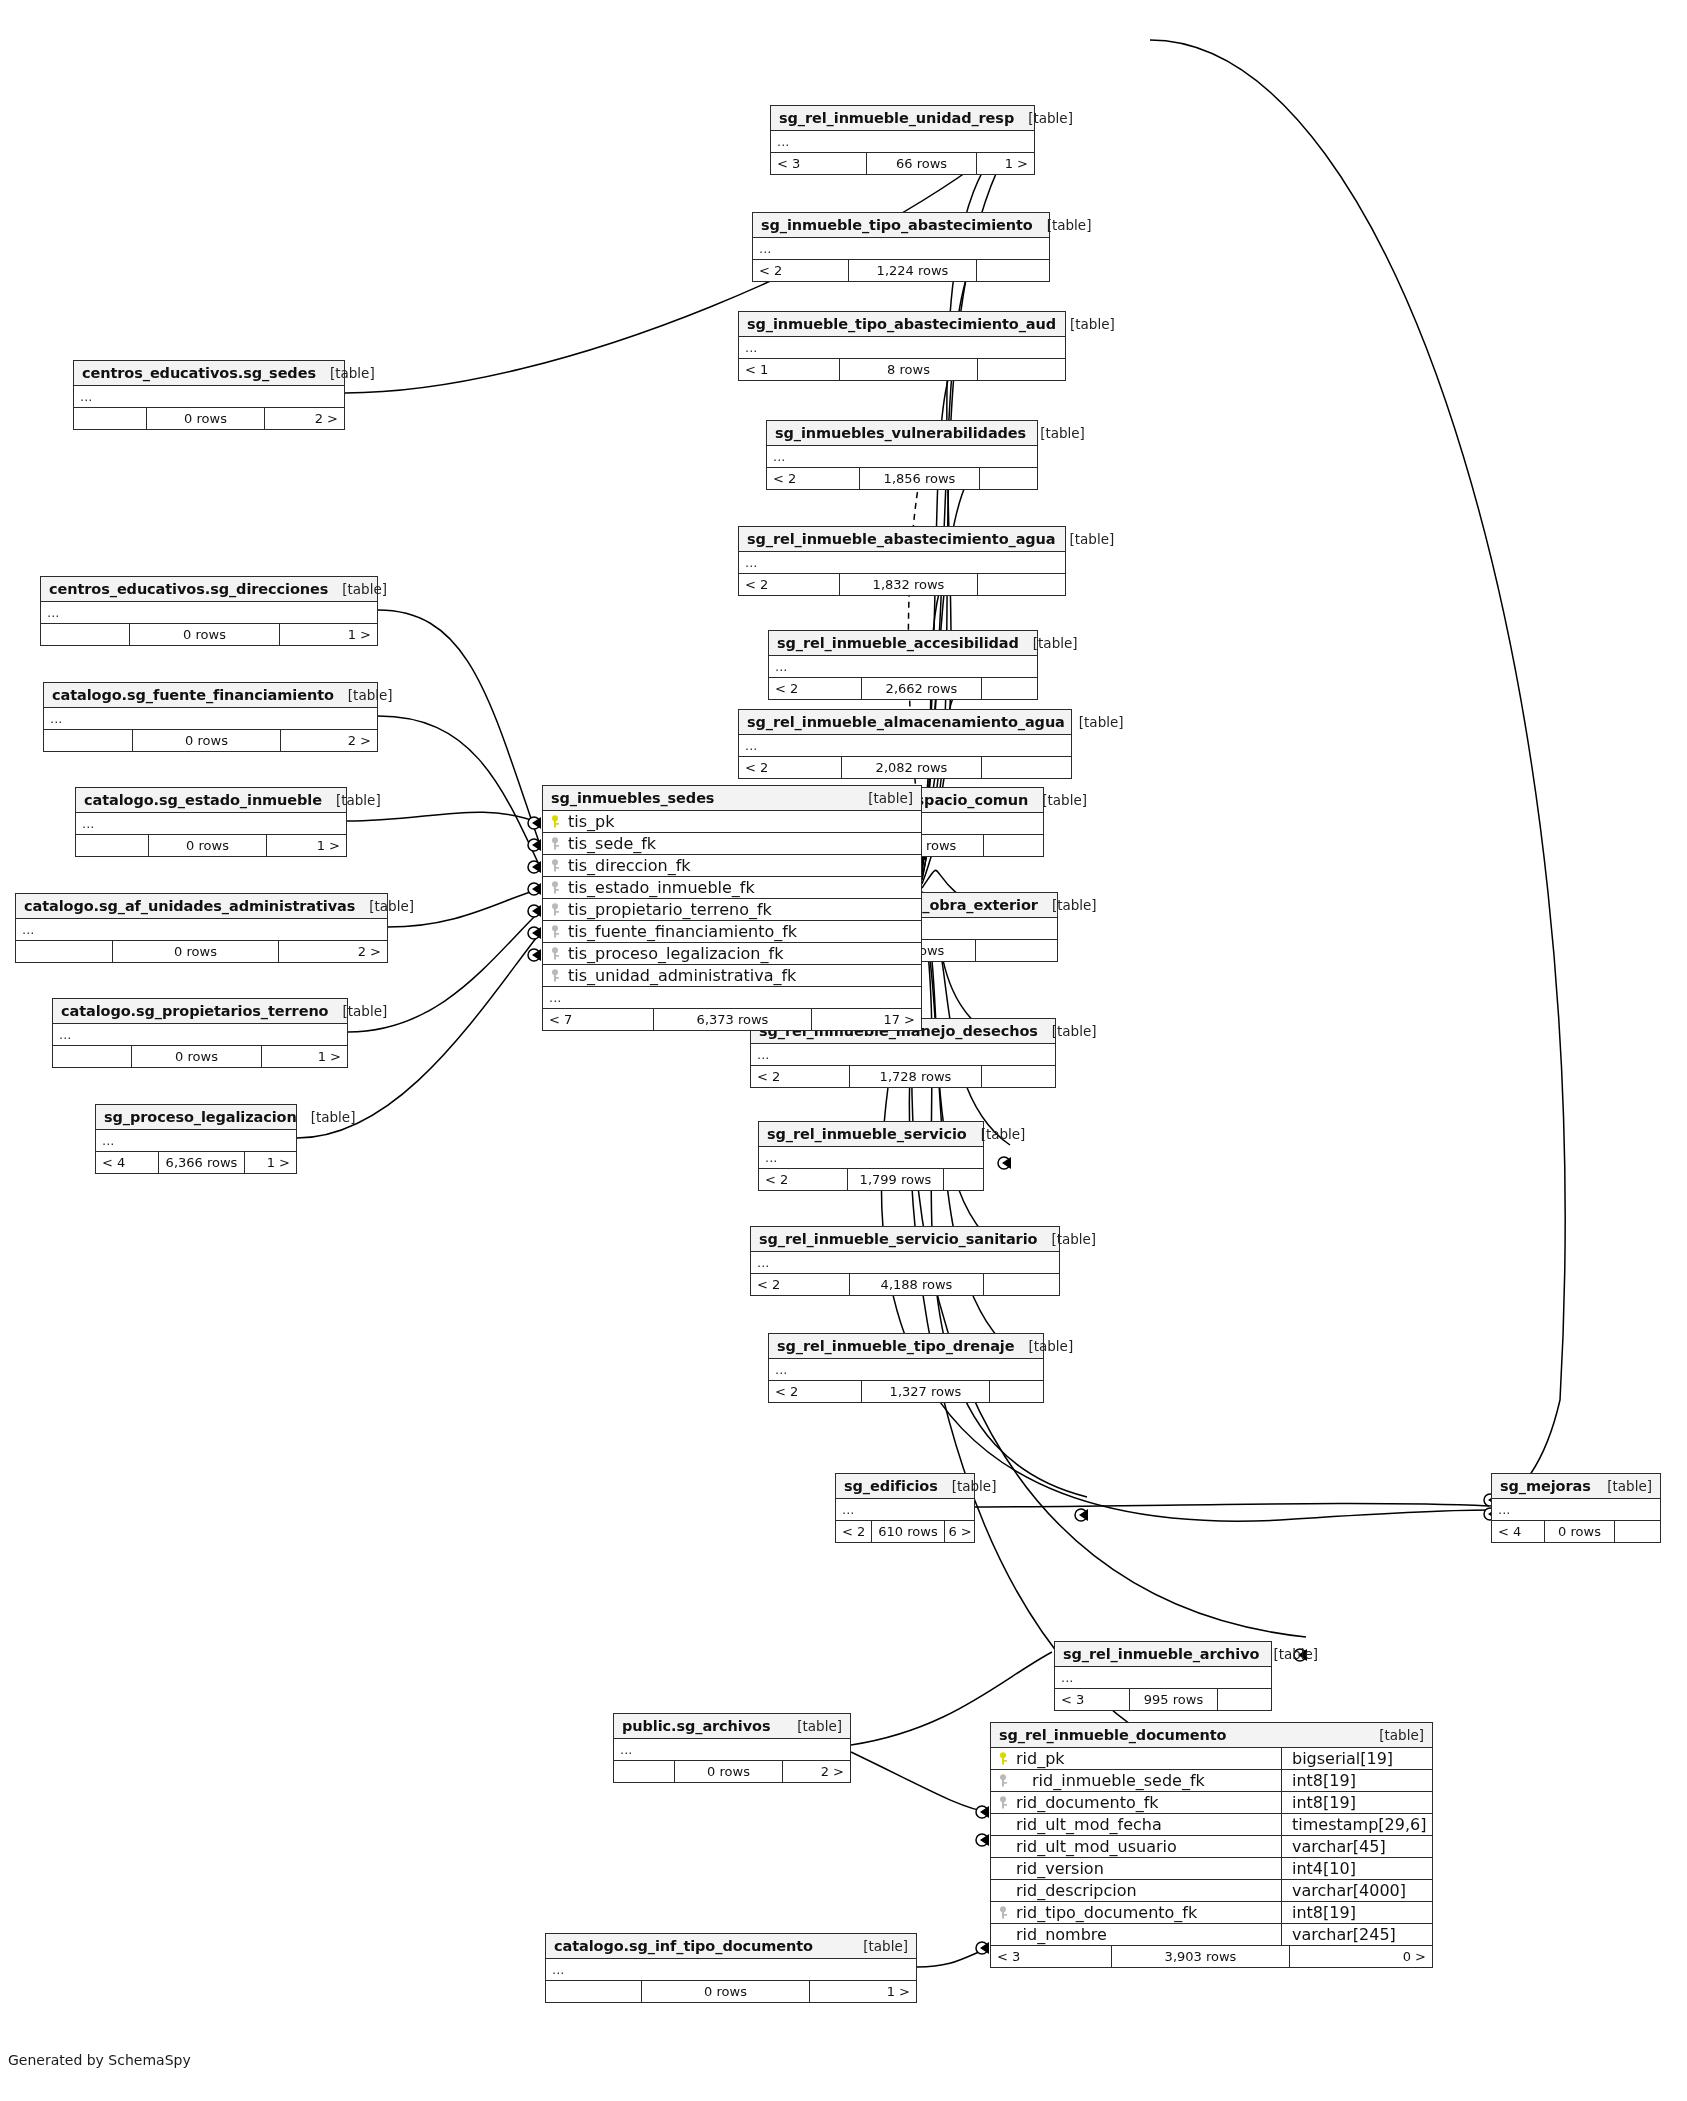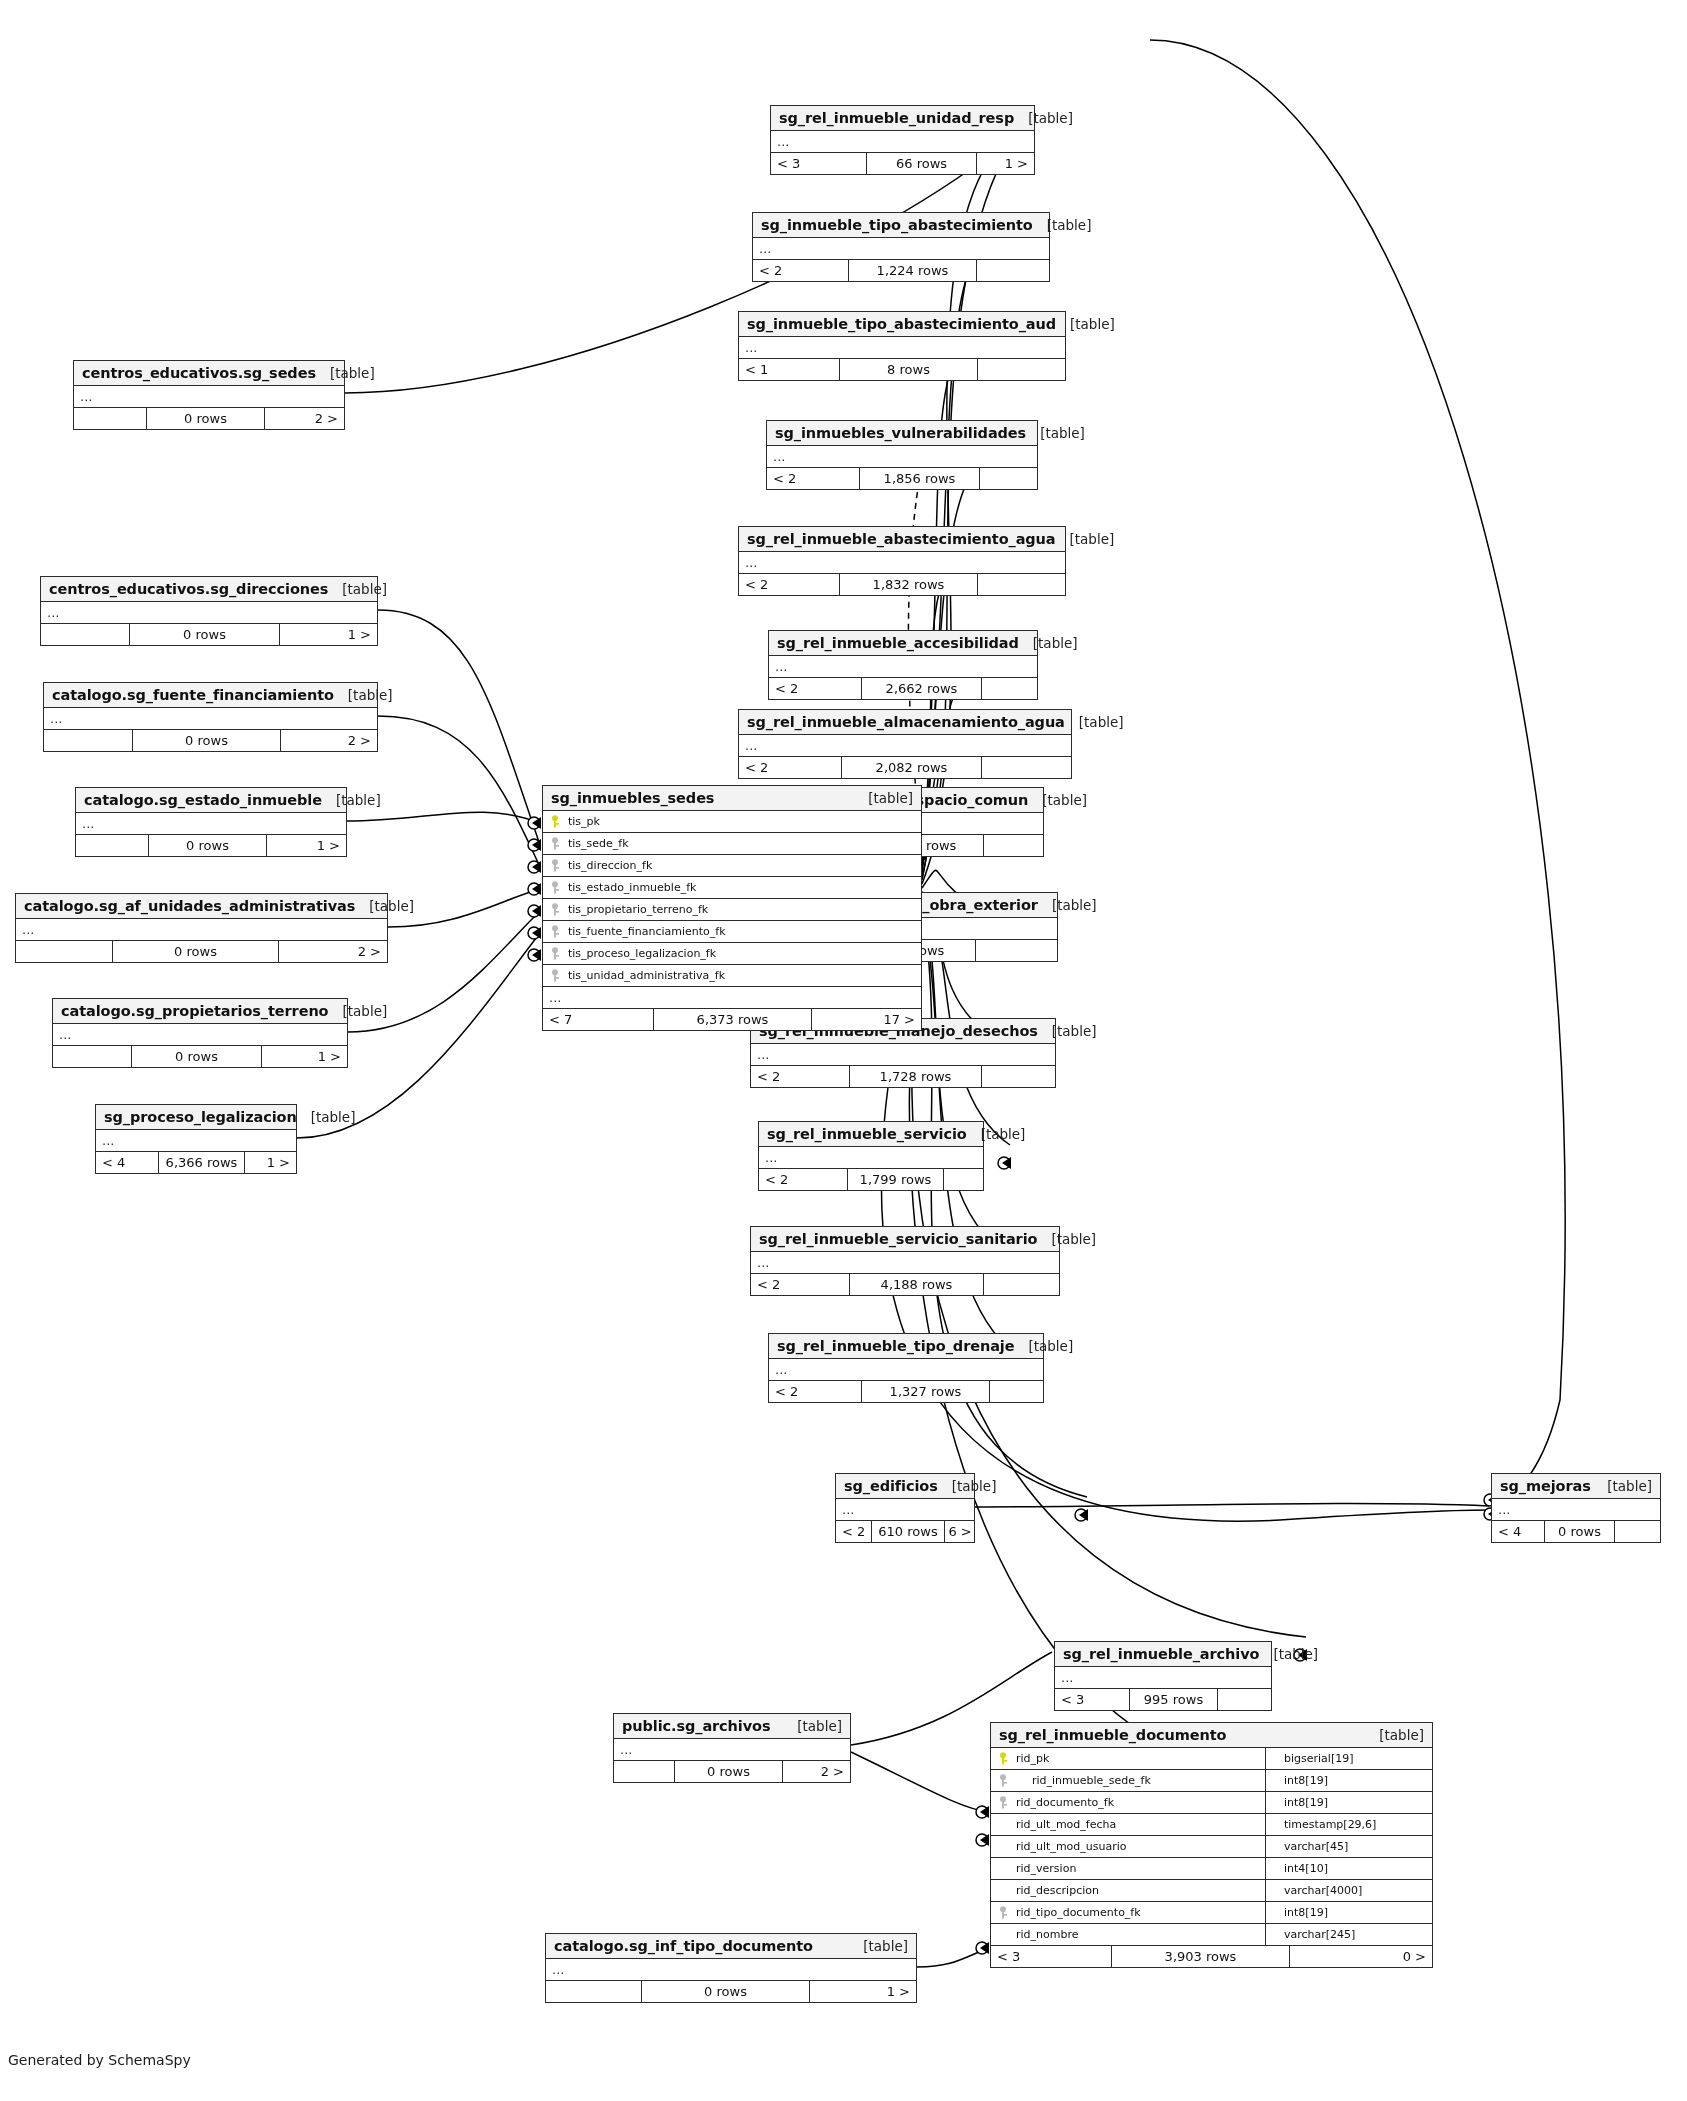--- a/index.html
+++ b/index.html
@@ -63,37 +63,37 @@
     border-bottom:1.6px solid #2b2b2b;
     background:#fff;
   }
   
   .colrow{
     display:flex;
     height:22px;
     box-sizing:border-box;
     border-bottom:1.2px solid #2b2b2b;
     background:#fff;
-    font-size:11px;
+    font-size:16px;
     color:#111;
   }
   .colrow:last-of-type{border-bottom:1.6px solid #2b2b2b;}
   .colrow .cname{
     flex:1 1 auto;
     display:flex;
     align-items:center;
     padding-left:6px;
     white-space:nowrap;
     overflow:hidden;
   }
   .colrow .ctype{
     flex:0 0 auto;
     display:flex;
     align-items:center;
-    padding:0 18px;
+    padding:0 10px;
     border-left:1.2px solid #2b2b2b;
     white-space:nowrap;
   }
   .keyslot{
     width:15px;
     flex:0 0 15px;
     display:flex;
     align-items:center;
     justify-content:center;
   }

